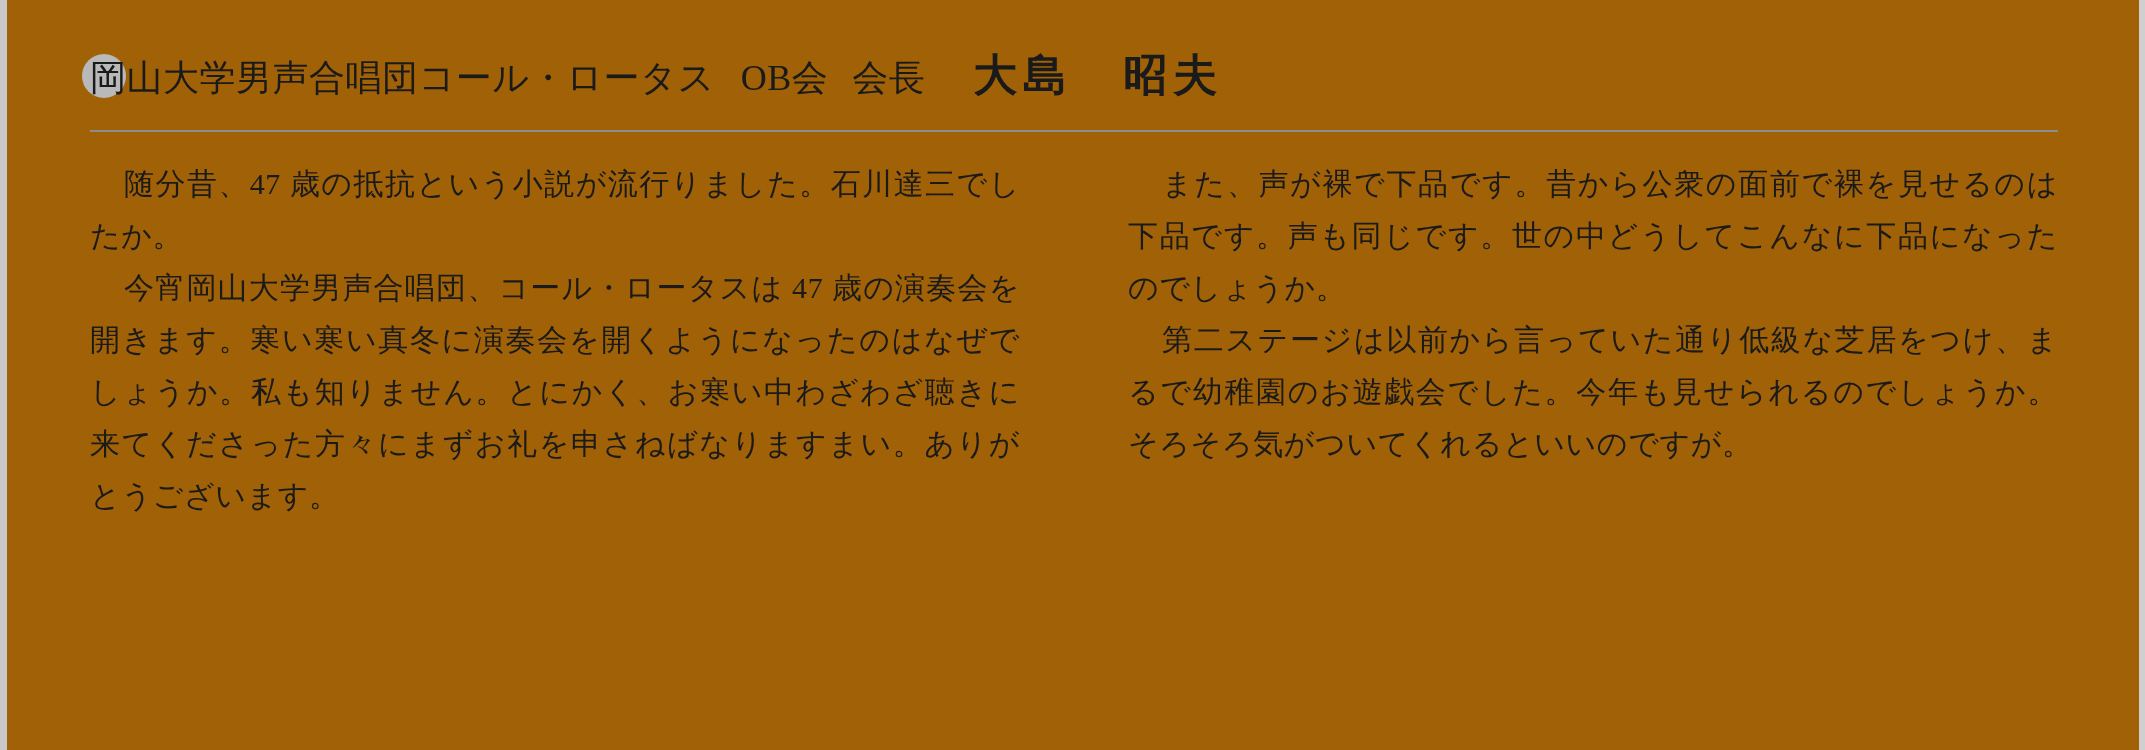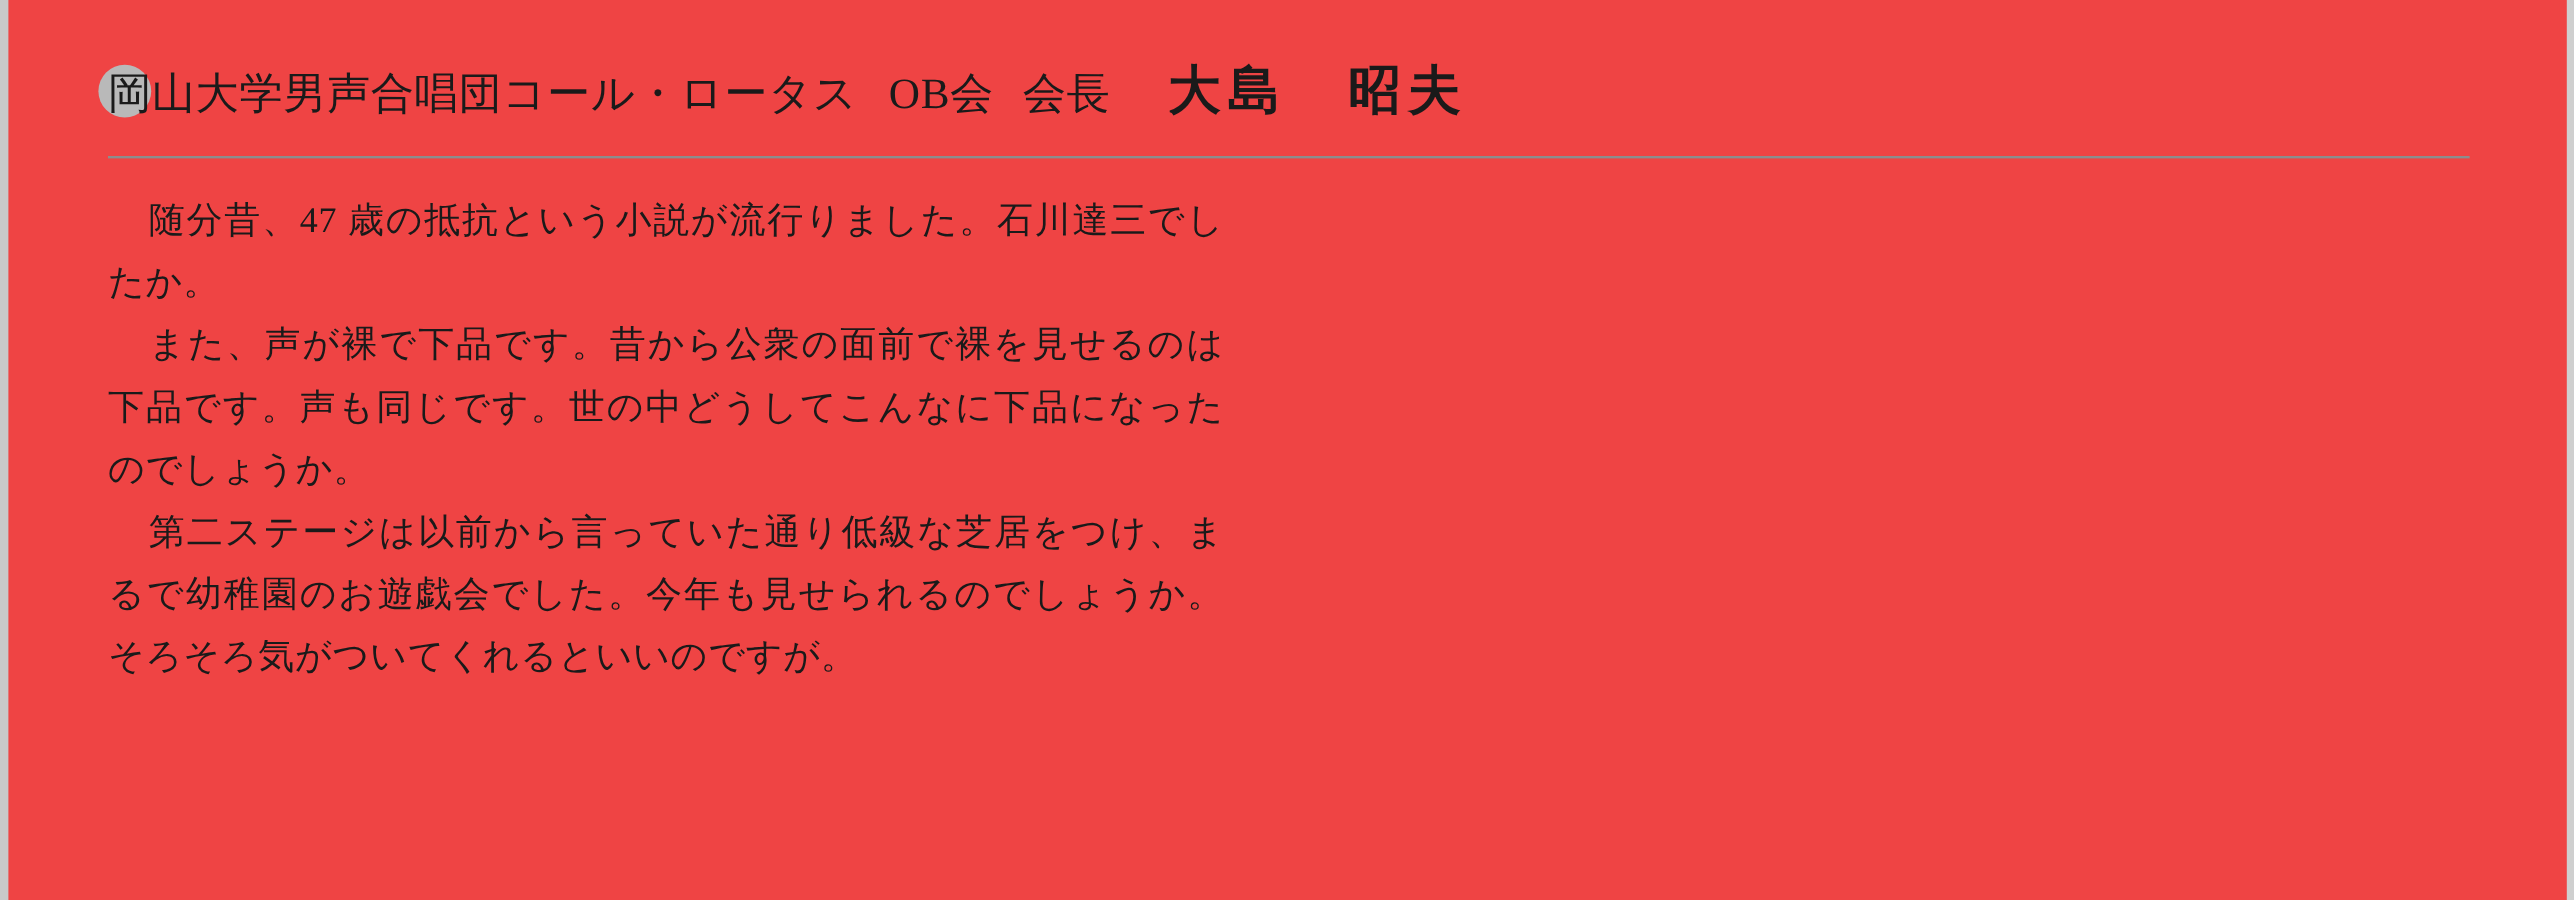--- a/index.html
+++ b/index.html
@@ -11,21 +11,21 @@
     width: 2145px;
     height: 750px;
     overflow: hidden;
     font-family: "Liberation Serif", "DejaVu Serif", serif;
     color: #1a1a1a;
   }
   .page {
     position: relative;
     width: 2145px;
     height: 750px;
-    background: #ef4444;
+    background: #a16207;
   }
   
   .scan-edge-left {
     position: absolute;
     top: 0; left: 0;
     width: 7px; height: 750px;
     background: #c9c9c9;
   }
   .scan-edge-right {
     position: absolute;
@@ -87,21 +87,20 @@
     height: 2px;
     background: #8d8d8d;
     width: 1968px;
   }
 
   
   .columns {
     display: flex;
     margin-top: 26px;
     width: 1968px;
-    flex-direction: column;
   }
   .col {
     width: 930px;
   }
   .col.left { margin-right: 108px; }
 
   .para {
     font-size: 30px;
     line-height: 52px;
     text-align: justify;
@@ -128,20 +127,21 @@
         <span class="org">岡山大学男声合唱団コール・ロータス</span><span class="role">OB会</span><span class="title-role">会長</span><span class="name">大島　昭夫</span>
       </div>
     </div>
 
     <div class="rule"></div>
 
     <div class="columns">
 
       <div class="col left">
         <p class="para">随分昔、47 歳の抵抗という小説が流行りました。石川達三でしたか。</p>
+        <p class="para">今宵岡山大学男声合唱団、コール・ロータスは 47 歳の演奏会を開きます。寒い寒い真冬に演奏会を開くようになったのはなぜでしょうか。私も知りません。とにかく、お寒い中わざわざ聴きに来てくださった方々にまずお礼を申さねばなりますまい。ありがとうございます。</p>
       </div>
 
       <div class="col right">
         <p class="para">また、声が裸で下品です。昔から公衆の面前で裸を見せるのは下品です。声も同じです。世の中どうしてこんなに下品になったのでしょうか。</p>
         <p class="para">第二ステージは以前から言っていた通り低級な芝居をつけ、まるで幼稚園のお遊戯会でした。今年も見せられるのでしょうか。そろそろ気がついてくれるといいのですが。</p>
       </div>
 
     </div>
   </div>
 </div>

